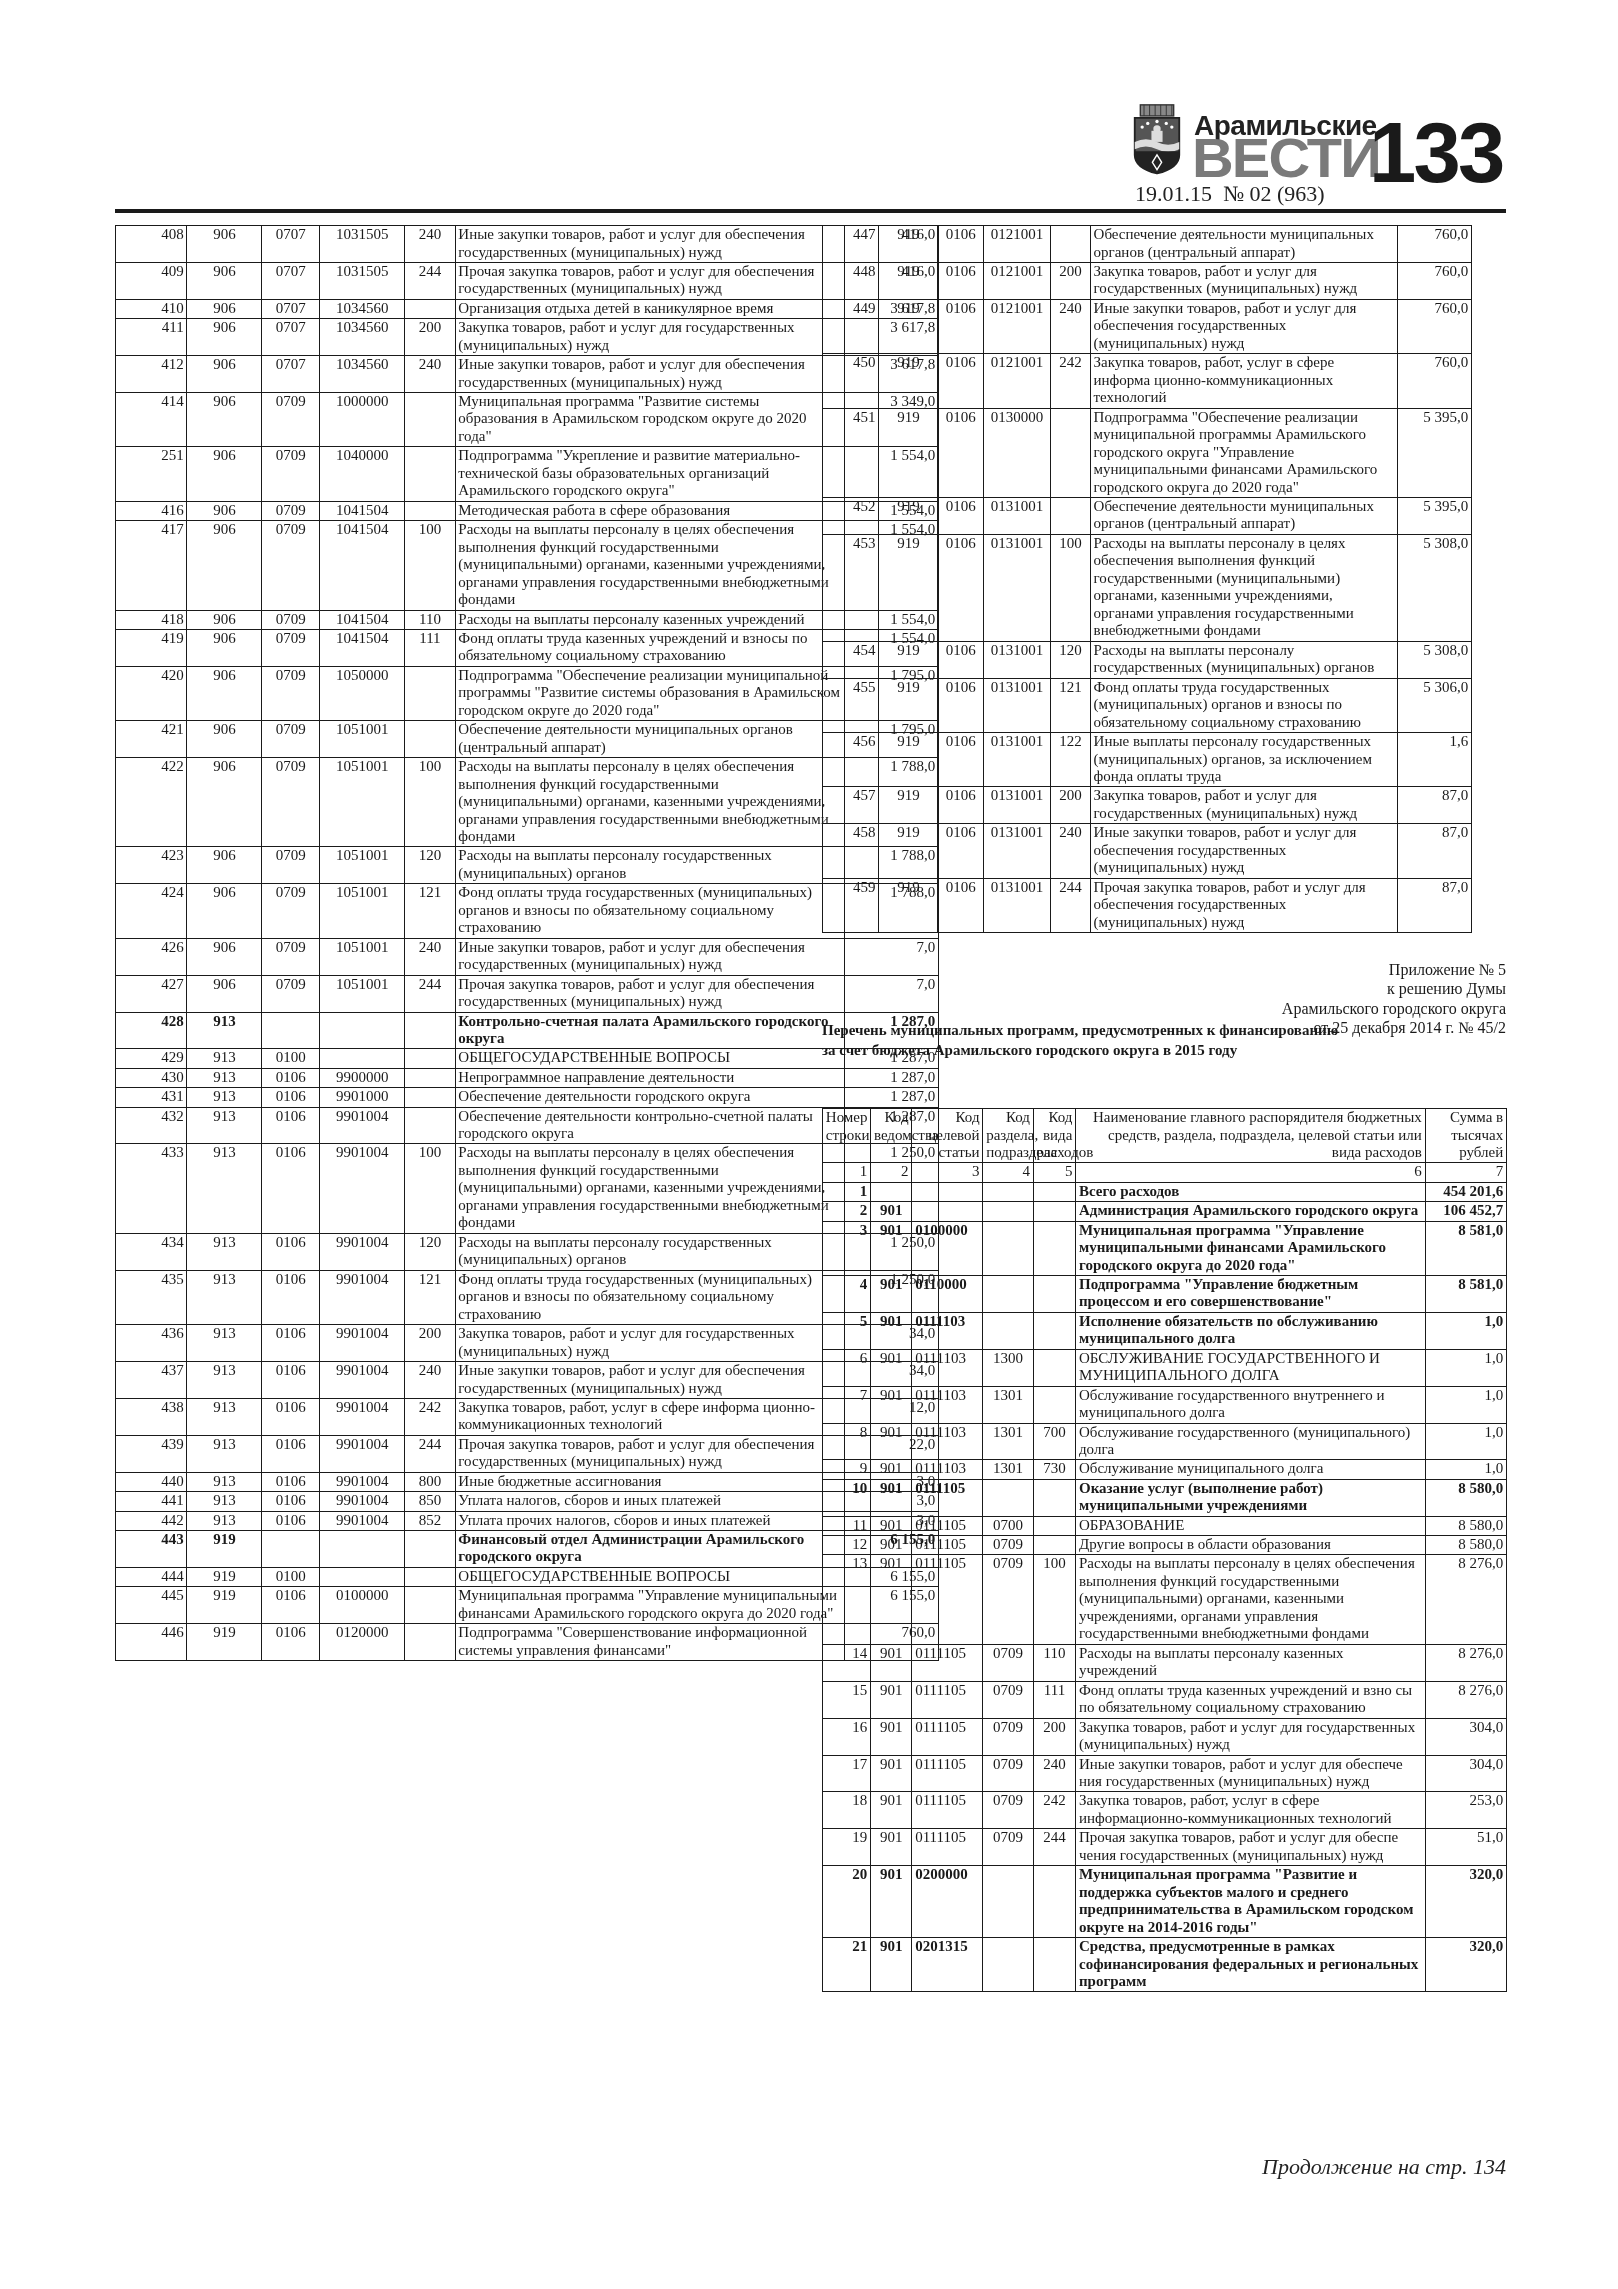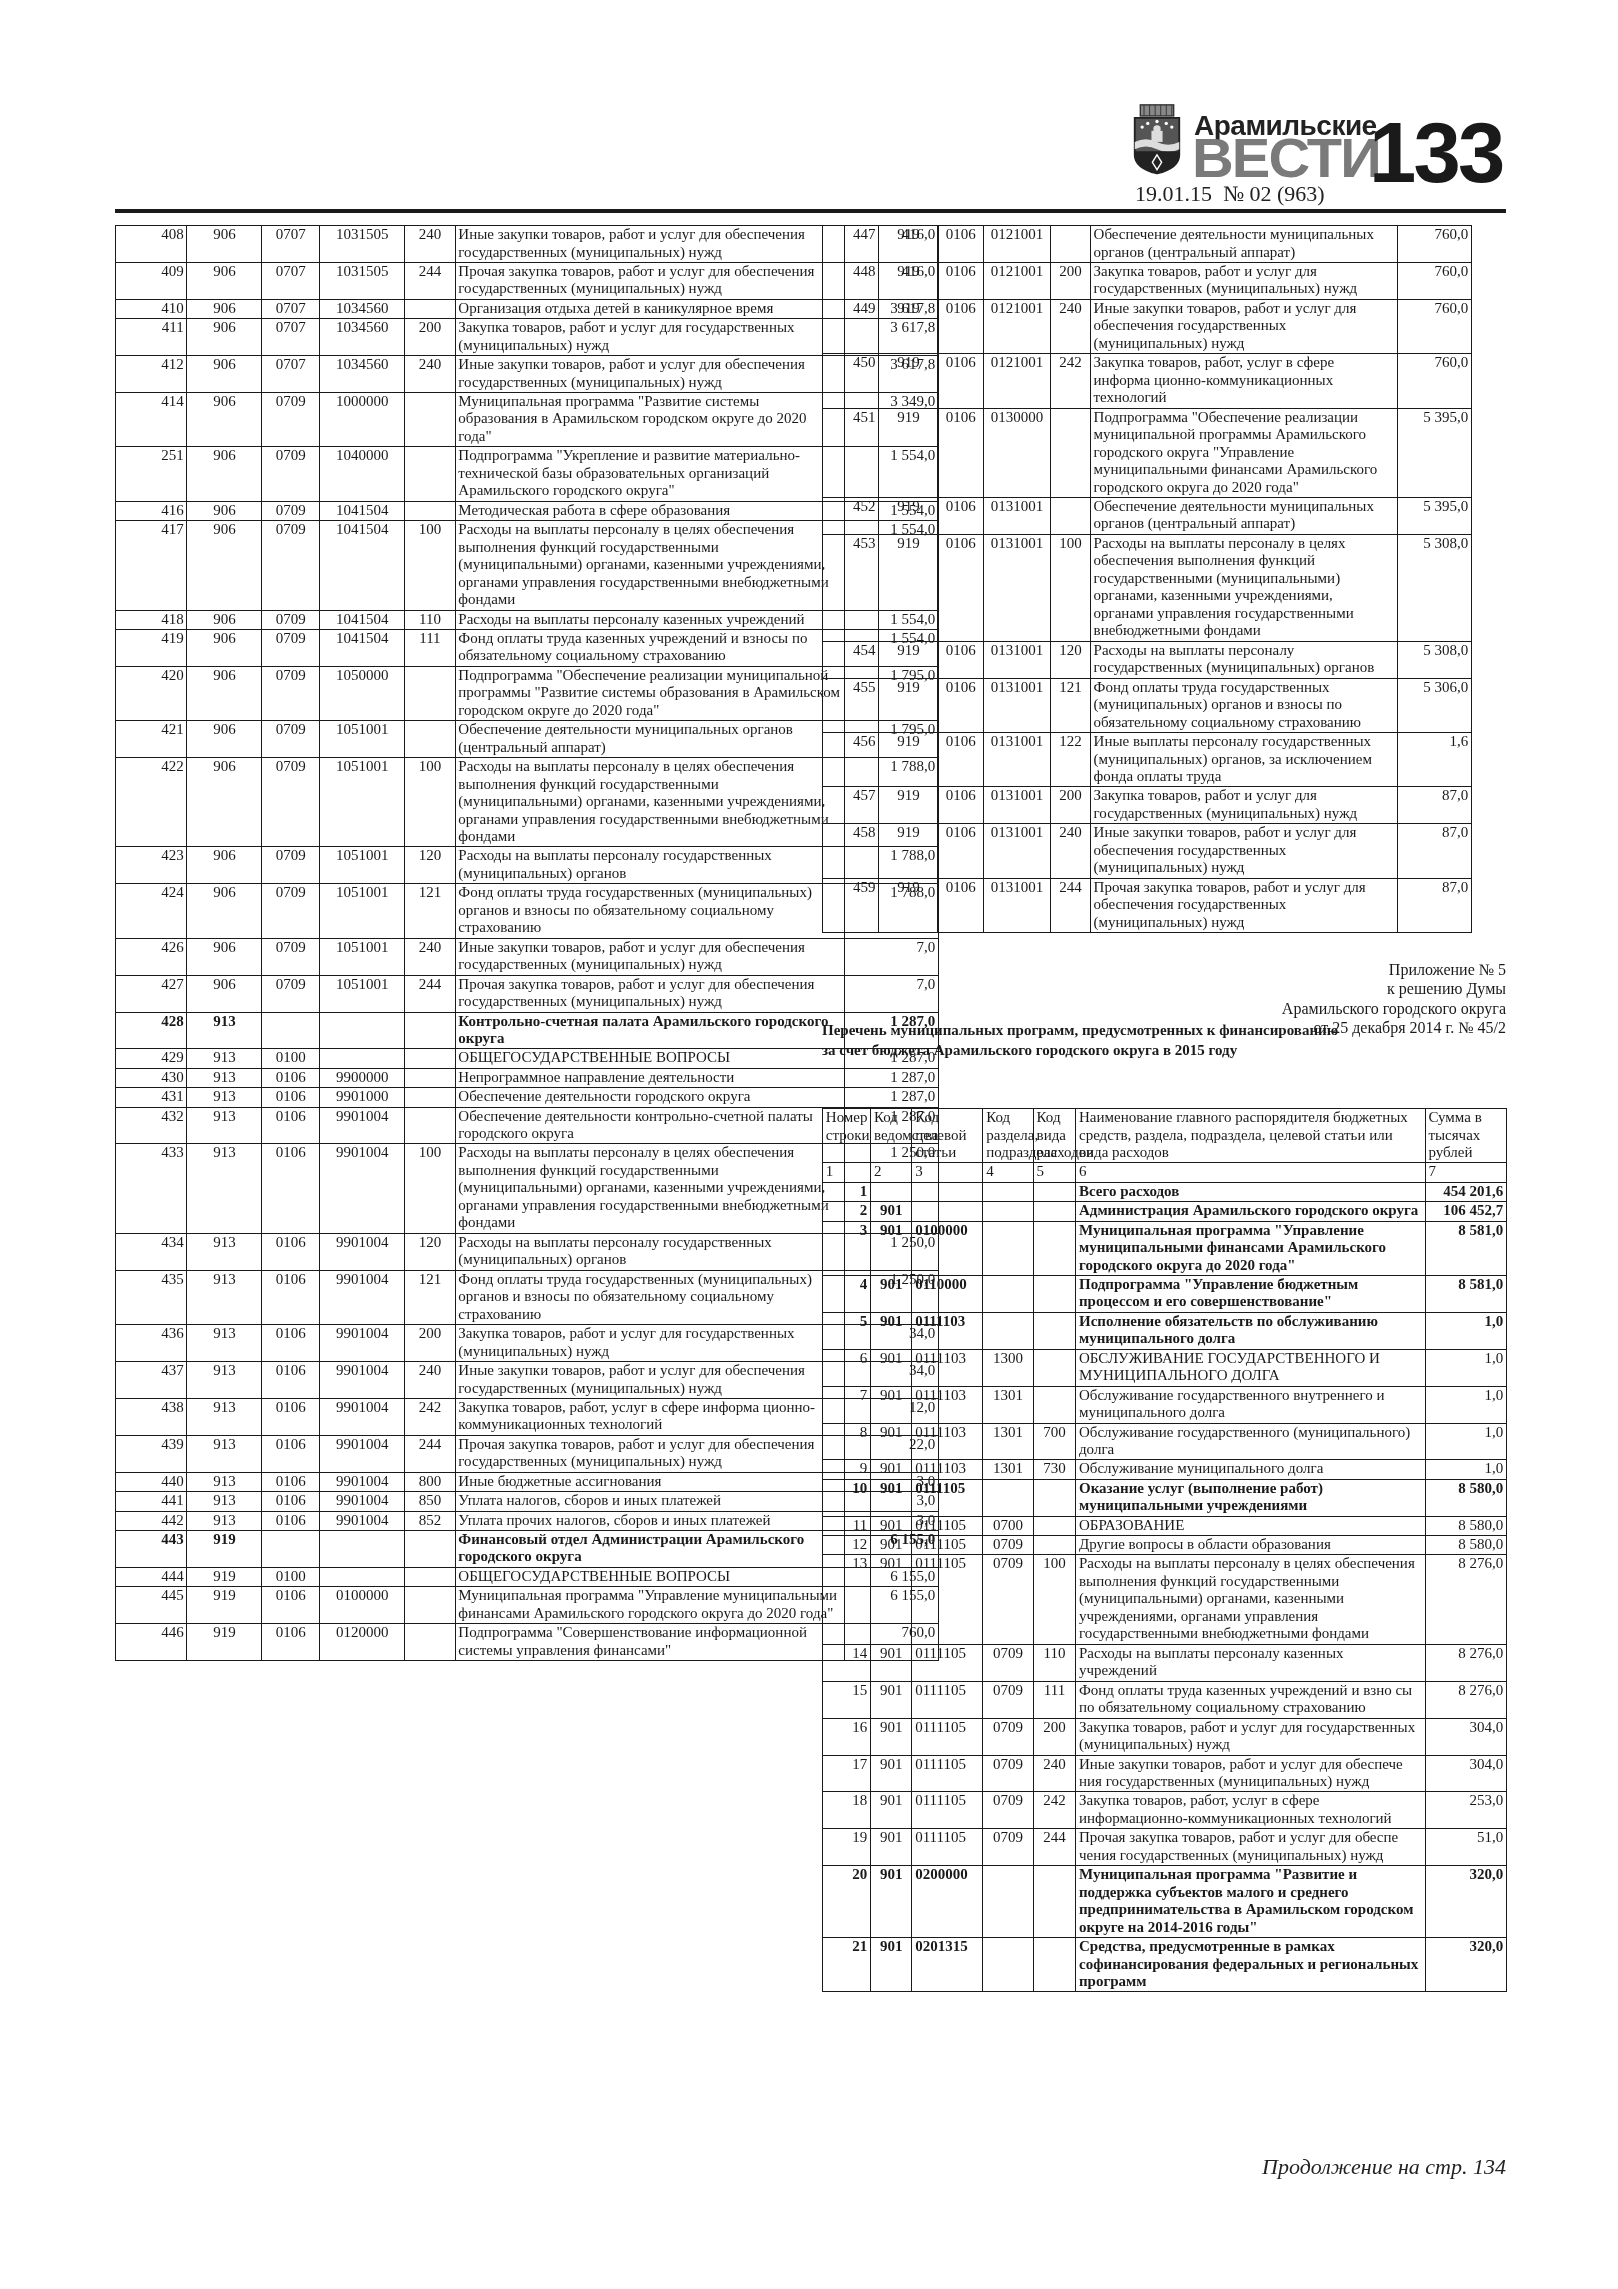--- a/index.html
+++ b/index.html
@@ -16,21 +16,21 @@
   table.bt{position:absolute;border-collapse:collapse;font-size:15px;line-height:17.5px;table-layout:fixed;}
   table.bt td{border:1.8px solid #1a1a1a;vertical-align:top;padding:0 2.8px 0.9px 2.8px;}
   table.bt td.n{text-align:right;}
   table.bt td.c{text-align:center;}
   table.bt td.amt{text-align:right;}
   table.bt tr.b td{font-weight:bold;}
 
   .annex{position:absolute;right:113px;top:960px;text-align:right;font-size:16px;line-height:19.4px;}
   .annex-title{position:absolute;left:822px;width:684px;top:1020px;text-align:left;font-size:15px;line-height:20px;font-weight:bold;}
 
-  table.t2 thead td{text-align:left;vertical-align:top;}
+  table.t2 thead td{text-align:right;vertical-align:top;}
   .continued{position:absolute;right:113px;top:2154px;font-style:italic;font-size:22px;color:#222;}
 </style>
 </head>
 <body>
 
 <div class="masthead">
   <svg class="crest" viewBox="0 0 56 82">
     <rect x="10" y="2" width="36" height="12" fill="#888" stroke="#333" stroke-width="1.5"></rect>
     <path d="M10 2 v-0 M14 2 v12 M20 2 v12 M26 2 v12 M32 2 v12 M38 2 v12 M44 2 v12" stroke="#333" stroke-width="1"></path>
     <path d="M4 16 h48 v40 q0 14 -24 20 q-24 -6 -24 -20 z" fill="#555" stroke="#222" stroke-width="2"></path>

